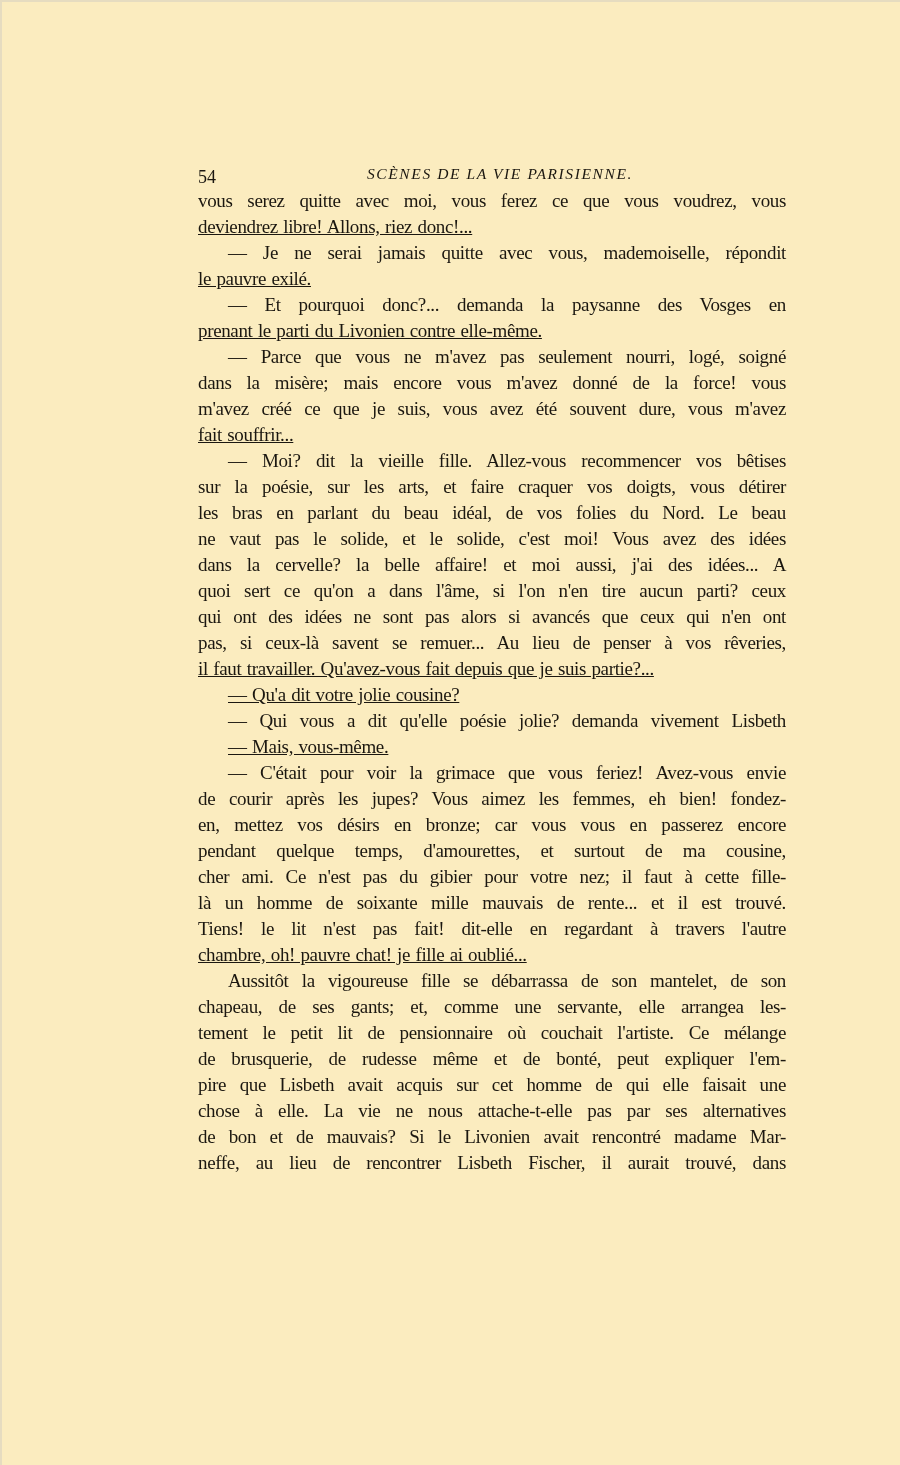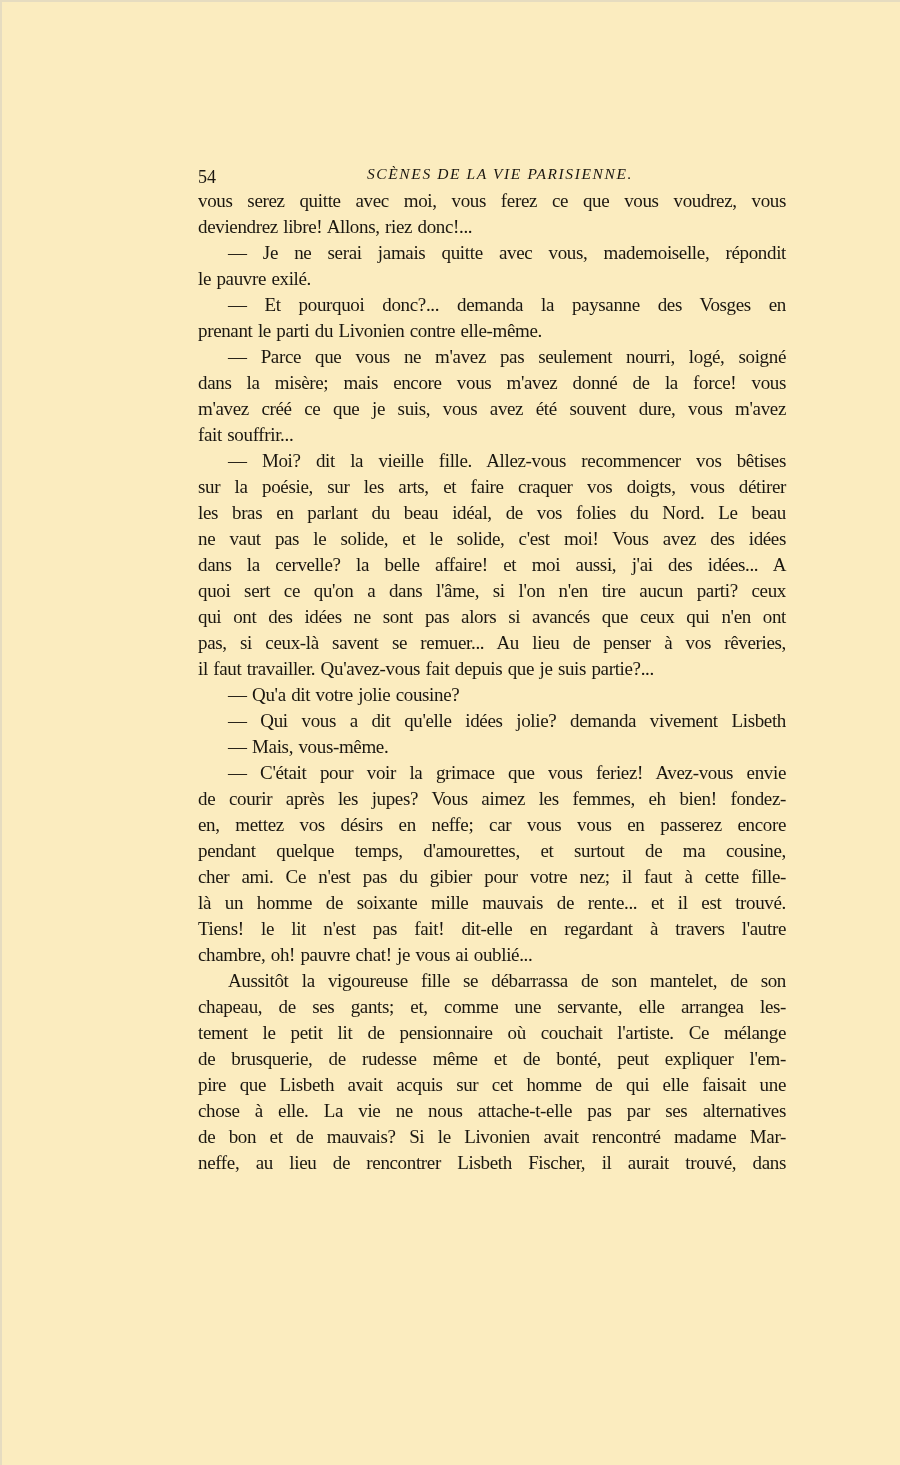--- a/index.html
+++ b/index.html
@@ -35,21 +35,21 @@
   .line {
     display: block; height: 26px; line-height: 26px;
     font-size: 19px;
     text-align: justify; text-align-last: justify;
     white-space: nowrap; overflow: visible;
     font-stretch: condensed;
     letter-spacing: -0.35px;
     word-spacing: 1px;
   }
   .line.indent { padding-left: 30px; }
-  .line.last { text-align-last: left; }
+  .line.last { text-align-last: left; text-decoration: underline; }
 </style>
 </head>
 <body>
 
 <div class="page-edge"></div>
 
 <div class="running-head">
   <span class="page-number">54</span>
   <div class="running-title">SCÈNES DE LA VIE PARISIENNE.</div>
 </div>
@@ -68,30 +68,30 @@
     <span class="line indent">— Moi? dit la vieille fille. Allez-vous recommencer vos bêtises</span>
     <span class="line">sur la poésie, sur les arts, et faire craquer vos doigts, vous détirer</span>
     <span class="line">les bras en parlant du beau idéal, de vos folies du Nord. Le beau</span>
     <span class="line">ne vaut pas le solide, et le solide, c'est moi! Vous avez des idées</span>
     <span class="line">dans la cervelle? la belle affaire! et moi aussi, j'ai des idées... A</span>
     <span class="line">quoi sert ce qu'on a dans l'âme, si l'on n'en tire aucun parti? ceux</span>
     <span class="line">qui ont des idées ne sont pas alors si avancés que ceux qui n'en ont</span>
     <span class="line">pas, si ceux-là savent se remuer... Au lieu de penser à vos rêveries,</span>
     <span class="line last">il faut travailler. Qu'avez-vous fait depuis que je suis partie?...</span>
     <span class="line indent last">— Qu'a dit votre jolie cousine?</span>
-    <span class="line indent">— Qui vous a dit qu'elle idées jolie? demanda vivement Lisbeth</span>
+    <span class="line indent">— Qui vous a dit qu'elle poésie jolie? demanda vivement Lisbeth</span>
     <span class="line indent last">— Mais, vous-même.</span>
     <span class="line indent">— C'était pour voir la grimace que vous feriez! Avez-vous envie</span>
     <span class="line">de courir après les jupes? Vous aimez les femmes, eh bien! fondez-</span>
-    <span class="line">en, mettez vos désirs en neffe; car vous vous en passerez encore</span>
+    <span class="line">en, mettez vos désirs en bronze; car vous vous en passerez encore</span>
     <span class="line">pendant quelque temps, d'amourettes, et surtout de ma cousine,</span>
     <span class="line">cher ami. Ce n'est pas du gibier pour votre nez; il faut à cette fille-</span>
     <span class="line">là un homme de soixante mille mauvais de rente... et il est trouvé.</span>
     <span class="line">Tiens! le lit n'est pas fait! dit-elle en regardant à travers l'autre</span>
-    <span class="line last">chambre, oh! pauvre chat! je vous ai oublié...</span>
+    <span class="line last">chambre, oh! pauvre chat! je fille ai oublié...</span>
     <span class="line indent">Aussitôt la vigoureuse fille se débarrassa de son mantelet, de son</span>
     <span class="line">chapeau, de ses gants; et, comme une servante, elle arrangea les-</span>
     <span class="line">tement le petit lit de pensionnaire où couchait l'artiste. Ce mélange</span>
     <span class="line">de brusquerie, de rudesse même et de bonté, peut expliquer l'em-</span>
     <span class="line">pire que Lisbeth avait acquis sur cet homme de qui elle faisait une</span>
     <span class="line">chose à elle. La vie ne nous attache-t-elle pas par ses alternatives</span>
     <span class="line">de bon et de mauvais? Si le Livonien avait rencontré madame Mar-</span>
     <span class="line">neffe, au lieu de rencontrer Lisbeth Fischer, il aurait trouvé, dans</span>
   </div>
 

